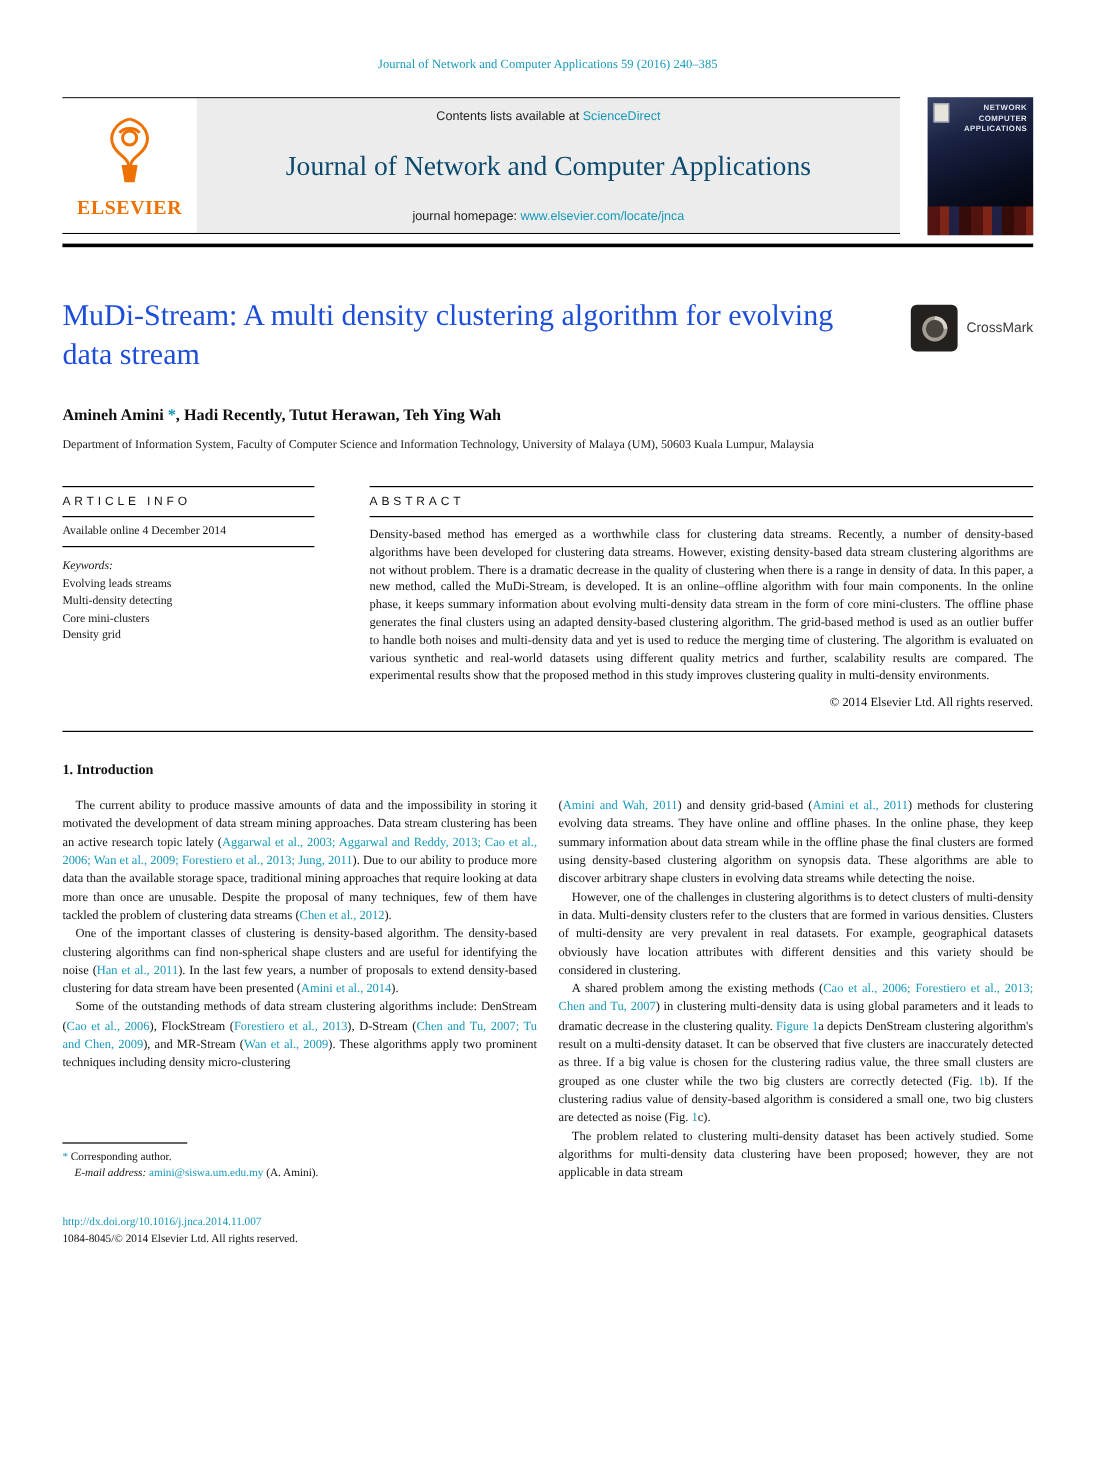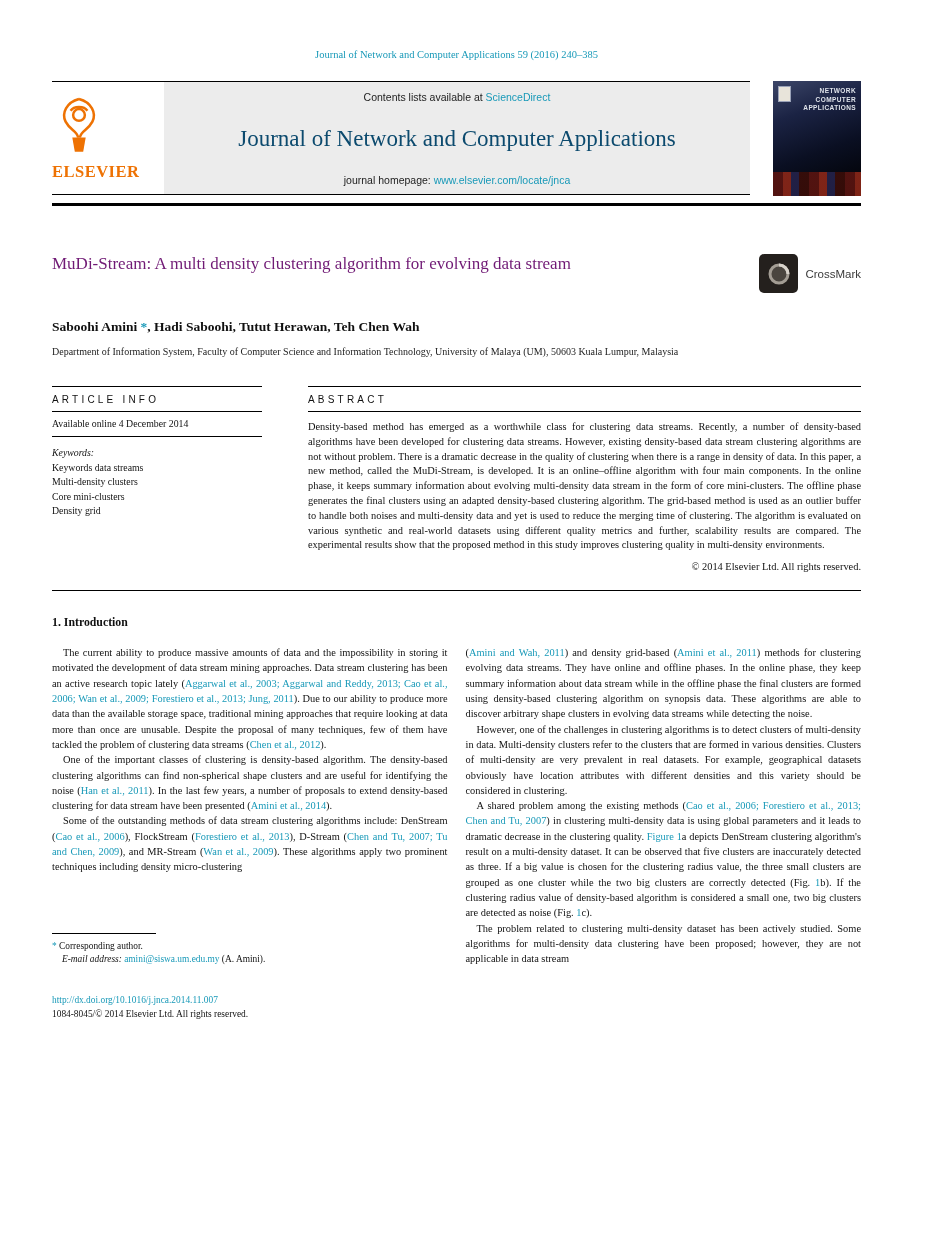--- a/index.html
+++ b/index.html
@@ -10,38 +10,38 @@
   .page{padding:0 64px 0 52px;}
   .lnk{color:#1899b8;}
   .it{font-style:italic;}
 
   
   .top-cite{padding-top:49px;text-align:center;font-size:10.5px;}
 
   
   .masthead{display:flex;gap:23px;margin-top:21px;}
   .mast-main{flex:1;border-top:1.4px solid #000;border-bottom:1.4px solid #000;display:flex;height:112px;}
-  .logo-box{width:112px;display:flex;flex-direction:column;justify-content:center;background:#fff;}
+  .logo-box{width:112px;display:flex;flex-direction:column;align-items:center;justify-content:center;background:#fff;}
   .elsevier-word{color:#ee7203;font-size:16.5px;font-weight:700;letter-spacing:.5px;margin-top:2px;}
   .gray-box{flex:1;background:#ececec;display:flex;flex-direction:column;justify-content:space-between;text-align:center;padding:9px 4px 8px;}
   .contents-line{font-family:"Liberation Sans",sans-serif;font-size:10.5px;color:#222;}
   .journal-name{font-size:23px;color:#0c4a6e;}
   .homepage-line{font-family:"Liberation Sans",sans-serif;font-size:10.5px;color:#222;}
   .cover{width:88px;height:115px;position:relative;overflow:hidden;
     background:linear-gradient(160deg,#3c4668 0%,#1b2344 28%,#0a0f22 60%,#000 100%);}
   .cover-text{position:absolute;top:6px;right:5px;text-align:right;color:#dfe3ea;
     font-family:"Liberation Sans",sans-serif;font-size:6.5px;line-height:8.5px;font-weight:700;letter-spacing:.4px;}
   .cover-logo{position:absolute;top:5px;left:5px;width:11px;height:14px;border:1px solid #9aa2b8;background:#e8e4da;}
   .cover-strip{position:absolute;bottom:0;left:0;right:0;height:24px;opacity:.9;
     background:repeating-linear-gradient(90deg,#5a1410 0 10px,#8c2718 10px 18px,#24224a 18px 26px,#3a0d08 26px 36px);}
   .thick-rule{height:3px;background:#000;margin-top:7px;}
 
   
   .title-row{display:flex;justify-content:space-between;align-items:flex-start;margin-top:42px;}
-  .art-title{font-size:17px;line-height:32px;max-width:660px;color:#701a75;}
+  .art-title{font-size:25px;line-height:32px;max-width:660px;color:#1d4ed8;}
   .crossmark{display:flex;align-items:center;gap:7px;margin-top:6px;}
   .cm-square{width:39px;height:39px;background:#24201d;border-radius:5px;display:flex;align-items:center;justify-content:center;}
   .cm-label{font-family:"Liberation Sans",sans-serif;font-size:11.5px;color:#3a3a3a;}
 
   .authors{margin-top:26px;font-size:13.5px;font-weight:700;color:#101010;}
   .affiliation{margin-top:11px;font-size:10px;color:#222;}
 
   
   .info-abs{display:flex;gap:46px;margin-top:29px;}
   .info-col{width:210px;flex-shrink:0;}
@@ -118,34 +118,34 @@
       <div class="cm-square">
         <svg width="26" height="26" viewBox="0 0 26 26">
           <circle cx="13" cy="13" r="9" fill="#4a453f" stroke="#a39d94" stroke-width="3"></circle>
           <path d="M13 4 A9 9 0 0 1 22 13" fill="none" stroke="#d8d3cb" stroke-width="3"></path>
         </svg>
       </div>
       <span class="cm-label">CrossMark</span>
     </div>
   </div>
 
-  <div class="authors"><span>Saboohi Amini </span><span class="lnk">*</span><span>, Hadi Saboohi, Tutut Herawan, Teh Chen Wah</span></div>
+  <div class="authors"><span>Amineh Amini </span><span class="lnk">*</span><span>, Hadi Recently, Tutut Herawan, Teh Ying Wah</span></div>
   <div class="affiliation">Department of Information System, Faculty of Computer Science and Information Technology, University of Malaya (UM), 50603 Kuala Lumpur, Malaysia</div>
 
   <div class="info-abs">
     <div class="info-col">
       <div class="hrule"></div>
       <div class="sec-head">ARTICLE INFO</div>
       <div class="hrule"></div>
       <div class="avail">Available online 4 December 2014</div>
       <div class="hrule"></div>
       <div class="keywords">
         <div class="kw-label">Keywords:</div>
-        <div>Keywords data streams</div>
-        <div>Multi-density clusters</div>
+        <div>Evolving leads streams</div>
+        <div>Multi-density detecting</div>
         <div>Core mini-clusters</div>
         <div>Density grid</div>
       </div>
     </div>
     <div class="abs-col">
       <div class="hrule"></div>
       <div class="sec-head">ABSTRACT</div>
       <div class="hrule"></div>
       <div class="abs-text">Density-based method has emerged as a worthwhile class for clustering data streams. Recently, a number of density-based algorithms have been developed for clustering data streams. However, existing density-based data stream clustering algorithms are not without problem. There is a dramatic decrease in the quality of clustering when there is a range in density of data. In this paper, a new method, called the MuDi-Stream, is developed. It is an online–offline algorithm with four main components. In the online phase, it keeps summary information about evolving multi-density data stream in the form of core mini-clusters. The offline phase generates the final clusters using an adapted density-based clustering algorithm. The grid-based method is used as an outlier buffer to handle both noises and multi-density data and yet is used to reduce the merging time of clustering. The algorithm is evaluated on various synthetic and real-world datasets using different quality metrics and further, scalability results are compared. The experimental results show that the proposed method in this study improves clustering quality in multi-density environments.</div>
       <div class="abs-copy">© 2014 Elsevier Ltd. All rights reserved.</div>

